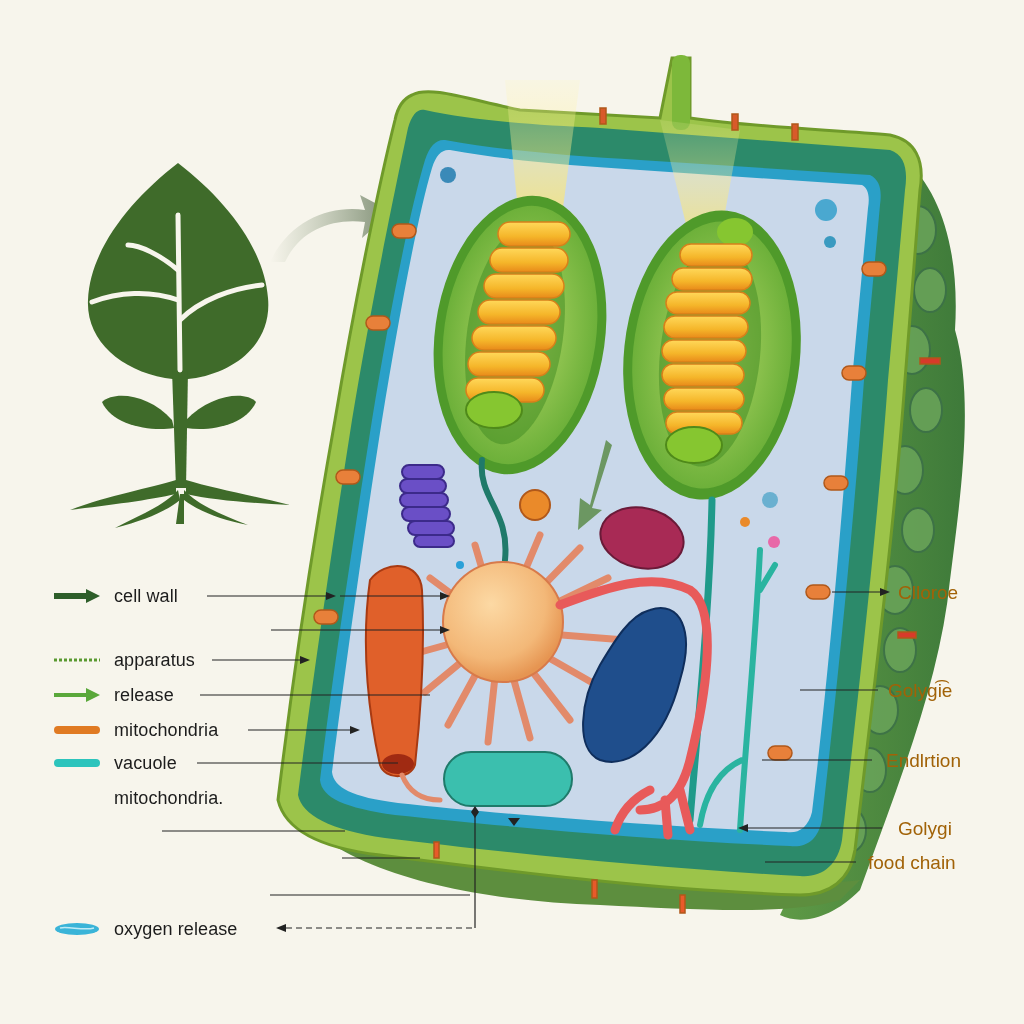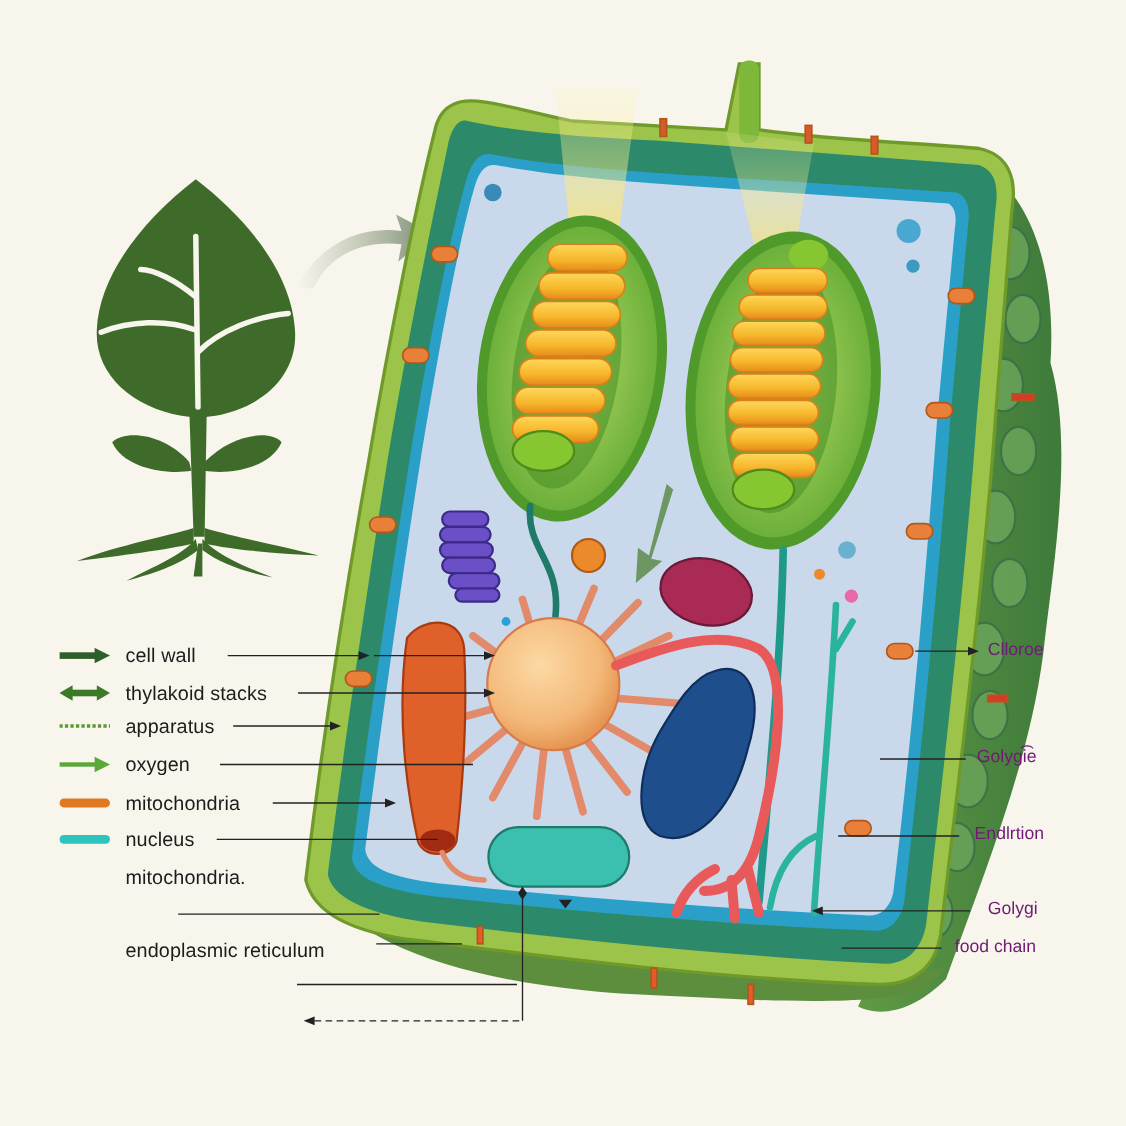--- a/index.html
+++ b/index.html
@@ -2,21 +2,21 @@
 <html><head>
 <meta charset="utf-8">
 <style>
   html,body{margin:0;padding:0;}
   body{width:1024px;height:1024px;background:#f7f5ec;position:relative;overflow:hidden;font-family:"Liberation Sans",sans-serif;}
   #stage{position:absolute;left:0;top:0;width:1024px;height:1024px;}
   .legend{position:absolute;left:0;top:0;width:1024px;height:1024px;pointer-events:none;}
   .lg-item{position:absolute;left:54px;height:24px;display:flex;align-items:center;}
   .lg-swatch{width:46px;height:14px;position:relative;margin-right:14px;flex:none;}
   .lg-label{font-size:18px;color:#1c1c1c;letter-spacing:0.1px;white-space:nowrap;}
-  .rt-label{position:absolute;font-size:16px;color:#701a75;white-space:nowrap;}
+  .rt-label{position:absolute;font-size:19px;color:#a16207;white-space:nowrap;}
 </style>
 </head>
 <body>
 
 <svg id="stage" viewBox="0 0 1024 1024" xmlns="http://www.w3.org/2000/svg">
   <defs>
     <radialGradient id="nucGrad" cx="40%" cy="35%" r="65%">
       <stop offset="0%" stop-color="#fcd9a4"></stop>
       <stop offset="70%" stop-color="#f3b878"></stop>
       <stop offset="100%" stop-color="#e69552"></stop>
@@ -242,60 +242,55 @@
 </svg>
 
 <div class="legend">
   <div class="lg-item" style="top:584px">
     <svg class="lg-swatch" viewBox="0 0 46 14">
         <rect x="0" y="4" width="34" height="6" fill="#2e5e2a"></rect>
         <path d="M32 0 L46 7 L32 14 Z" fill="#2e5e2a"></path>
       </svg>
     <span class="lg-label">cell  wall</span>
   </div>
-  <div class="lg-item" style="top:618px">
-    <svg class="lg-swatch" viewBox="0 0 46 14">
-        <rect x="10" y="4" width="26" height="6" fill="#3d7a28"></rect>
-        <path d="M12 0 L0 7 L12 14 Z" fill="#3d7a28"></path>
-        <path d="M34 0 L46 7 L34 14 Z" fill="#3d7a28"></path>
-      </svg>
-    <span class="lg-label">thylakoid stacks</span>
-  </div>
   <div class="lg-item" style="top:648px">
     <svg class="lg-swatch" viewBox="0 0 46 14">
         <line x1="0" y1="7" x2="46" y2="7" stroke="#5a9a30" stroke-width="3" stroke-dasharray="3 2"></line>
       </svg>
     <span class="lg-label">apparatus</span>
   </div>
   <div class="lg-item" style="top:683px">
     <svg class="lg-swatch" viewBox="0 0 46 14">
         <rect x="0" y="5" width="34" height="4" fill="#5aa83a"></rect>
         <path d="M32 0 L46 7 L32 14 Z" fill="#5aa83a"></path>
       </svg>
-    <span class="lg-label">oxygen</span>
+    <span class="lg-label">release</span>
   </div>
   <div class="lg-item" style="top:718px">
     <svg class="lg-swatch" viewBox="0 0 46 14">
         <rect x="0" y="3" width="46" height="8" rx="4" fill="#e07a22"></rect>
       </svg>
     <span class="lg-label">mitochondria</span>
   </div>
   <div class="lg-item" style="top:751px">
     <svg class="lg-swatch" viewBox="0 0 46 14">
         <rect x="0" y="3" width="46" height="8" rx="4" fill="#2cc4bc"></rect>
       </svg>
-    <span class="lg-label">nucleus</span>
+    <span class="lg-label">vacuole</span>
   </div>
   <div class="lg-item" style="top:786px">
     <span class="lg-swatch"></span>
     <span class="lg-label">mitochondria.</span>
   </div>
-  <div class="lg-item" style="top:852px">
-    <span class="lg-swatch"></span>
-    <span class="lg-label">endoplasmic reticulum</span>
+  <div class="lg-item" style="top:917px">
+    <svg class="lg-swatch" viewBox="0 0 46 14">
+        <ellipse cx="23" cy="7" rx="22" ry="6" fill="#3ab4d8"></ellipse>
+        <path d="M6 6 C14 4 30 9 40 6" stroke="#bfeaf5" stroke-width="1.5" fill="none"></path>
+      </svg>
+    <span class="lg-label">oxygen release</span>
   </div>
 
   <span class="rt-label" style="left:898px;top:582px">Clloroe</span>
   <span class="rt-label" style="left:888px;top:680px">Golygi͡e</span>
   <span class="rt-label" style="left:886px;top:750px">Endlrtion</span>
   <span class="rt-label" style="left:898px;top:818px">Golygi</span>
   <span class="rt-label" style="left:868px;top:852px">food chain</span>
 </div>
 
 </body></html>

